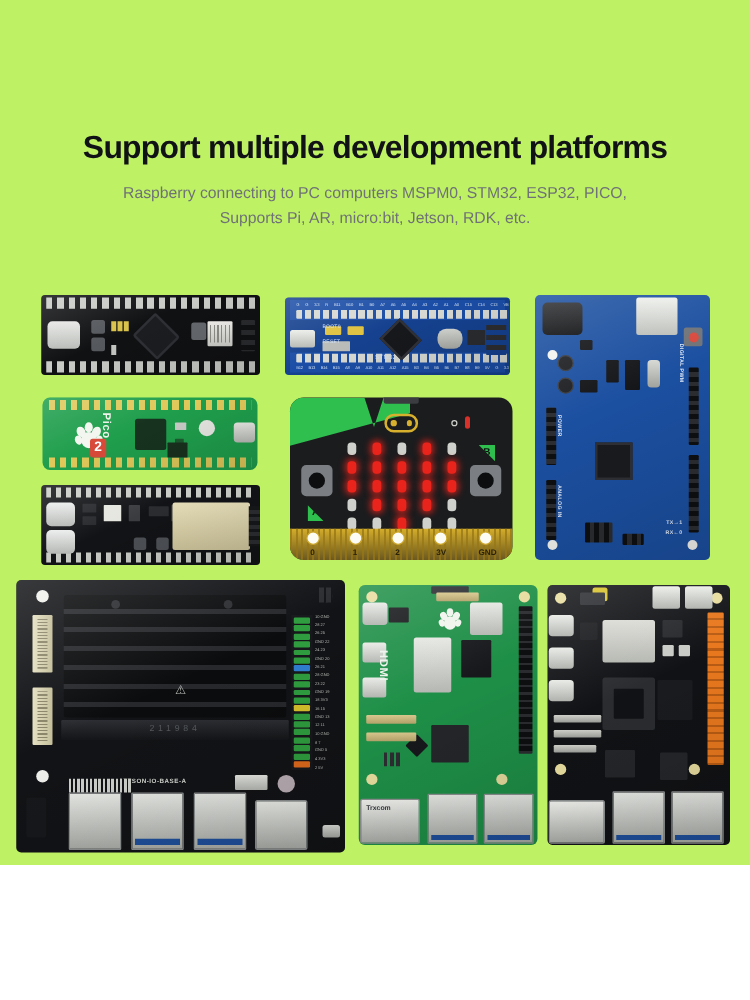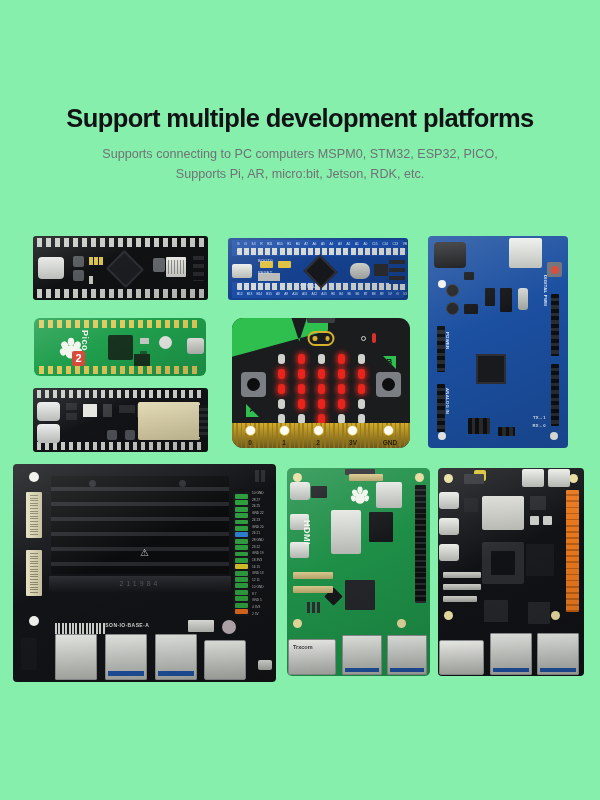--- a/index.html
+++ b/index.html
@@ -2,21 +2,21 @@
 <html><head>
 <meta charset="utf-8">
 <style>
   * { box-sizing: border-box; margin: 0; padding: 0; }
   html, body {
     width: 600px; height: 800px;
     background: #ffffff;
     font-family: "Liberation Sans", sans-serif;
     overflow: hidden;
   }
-  .page { position: relative; width: 600px; height: 800px; background: #86efac; }
+  .page { position: relative; width: 600px; height: 692px; background: #bef264; }
 
   
   .header { position: absolute; left: 0; top: 104px; width: 600px; text-align: center; }
   .title {
     font-size: 25.5px; font-weight: 700; color: #111215;
     letter-spacing: -0.6px; line-height: 1.1; white-space: nowrap;
   }
   .subtitle {
     margin-top: 13px; font-size: 12.6px; color: #6f7276;
     line-height: 1.55; font-weight: 400;
@@ -353,21 +353,21 @@
   .b-rdk .hole { position:absolute; width:9px; height:9px; background:#e7dc9e; border-radius:50%; }
 </style>
 </head>
 <body>
 
 <div class="page">
 
   <div class="header">
     <div class="title">Support multiple development platforms</div>
     <div class="subtitle">
-      <div>Supports connecting to PC computers MSPM0, STM32, ESP32, PICO,</div>
+      <div>Raspberry connecting to PC computers MSPM0, STM32, ESP32, PICO,</div>
       <div>Supports Pi, AR, micro:bit, Jetson, RDK, etc.</div>
     </div>
   </div>
 
   <div class="boards">
 
     <div class="board b-mspm0">
       <div class="castle" style="top:2px"></div>
       <div class="castle" style="bottom:2px"></div>
       <div class="usbc"></div>

